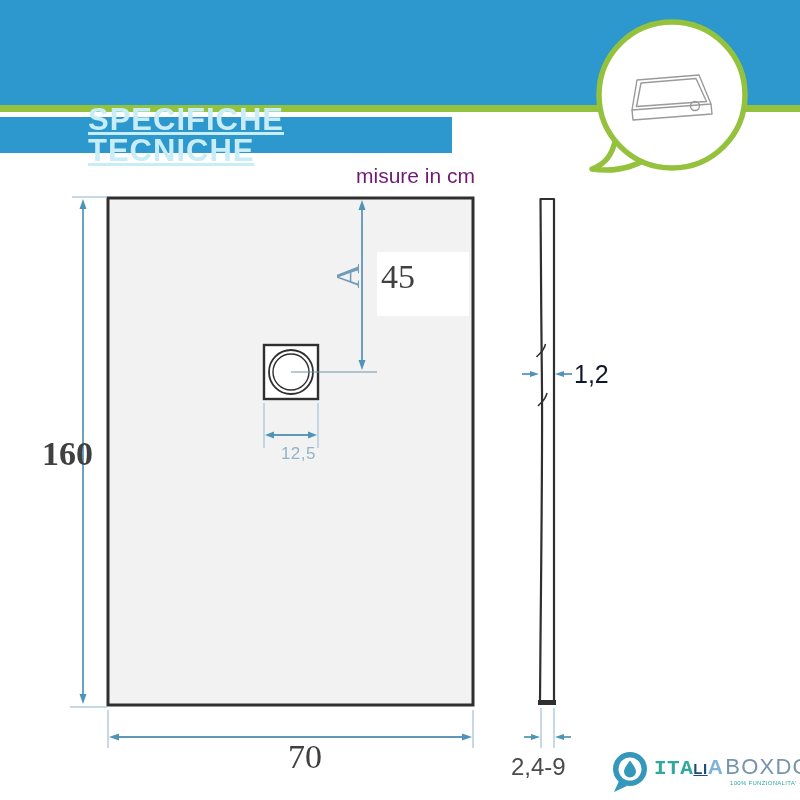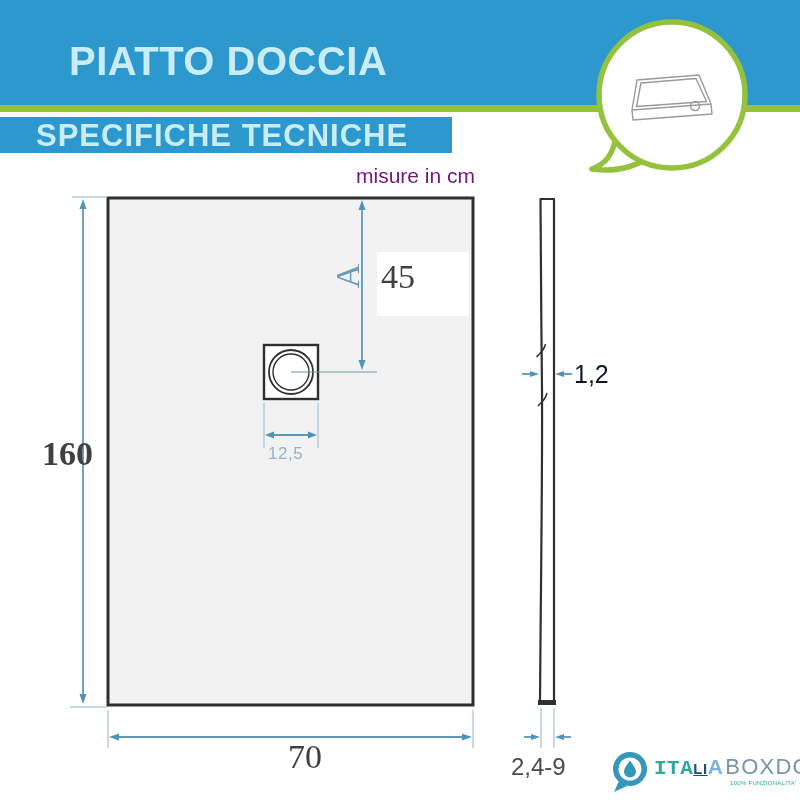--- a/index.html
+++ b/index.html
@@ -5,34 +5,34 @@
   html,body{margin:0;padding:0;background:#ffffff;}
   #screen{position:relative;width:800px;height:800px;background:#ffffff;overflow:hidden;
           font-family:"Liberation Sans",sans-serif;}
   .abs{position:absolute;}
 
   
   .header-band{left:0;top:0;width:800px;height:105px;background:#2c98cd;}
   .header-title{left:69px;top:41px;font-size:40px;font-weight:bold;color:#c9edf6;letter-spacing:.5px;line-height:1;}
   .green-line{left:0;top:105px;width:800px;height:7px;background:#95c23d;}
   .spec-banner{left:0;top:117px;width:452px;height:36px;background:#2c98cd;display:flex;align-items:center;}
-  .spec-banner span{margin-left:36px;font-size:31px;font-weight:bold;color:#c9edf6;letter-spacing:1px;line-height:1;}
+  .spec-banner span{margin-left:88px;font-size:31px;font-weight:bold;color:#c9edf6;letter-spacing:1px;line-height:1;text-decoration:underline;}
 
   
   .draw-layer{left:0;top:0;width:800px;height:800px;}
 
   
   .units-note{left:355px;top:164px;width:120px;text-align:right;font-size:21px;font-weight:300;color:#701a75;}
   .serif-num{font-family:"Liberation Serif",serif;color:#404040;font-size:34px;line-height:1;}
   .n160{left:42px;top:437px;font-weight:bold;}
   .n45{left:381px;top:260px;}
   .n70{left:262px;top:740px;width:60px;text-align:right;}
   .letter-a{left:330px;top:258px;width:36px;height:36px;display:flex;align-items:center;justify-content:center;
             transform:rotate(-90deg);font-family:"Liberation Serif",serif;font-size:34px;color:#6f9cb8;line-height:1;}
-  .n12-5{left:268px;top:444px;width:48px;text-align:left;font-size:17px;font-weight:300;color:#93b3c6;letter-spacing:.5px;}
+  .n12-5{left:268px;top:444px;width:48px;text-align:right;font-size:17px;font-weight:300;color:#93b3c6;letter-spacing:.5px;}
   .n1-2{left:574px;top:360px;font-size:25px;font-weight:300;color:#0f172a;}
   .n2-4-3{left:511px;top:753px;font-size:24px;font-weight:300;color:#4b4b4b;}
 
   
   .bubble-svg{left:586px;top:16px;}
 
   
   .logo{left:609px;top:748px;display:flex;align-items:center;}
   .logo-text{margin-left:3px;line-height:1;}
   .logo-row1{display:flex;align-items:baseline;line-height:1;}
@@ -41,21 +41,20 @@
   .lg-a{font-size:21px;font-weight:bold;color:#7fb2d6;letter-spacing:.5px;}
   .lg-box{font-size:22px;font-weight:300;color:#7694ab;letter-spacing:1.2px;margin-left:2px;}
   .logo-tagline{margin-top:1px;margin-left:76px;font-size:6px;color:#2fa89d;letter-spacing:.3px;white-space:nowrap;}
 </style>
 </head>
 <body>
 
 <div id="screen">
 
   <div class="abs header-band"></div>
-  <div class="abs header-title">PIATTO DOCCIA</div>
   <div class="abs green-line"></div>
   <div class="abs spec-banner">
     <span>SPECIFICHE TECNICHE</span>
   </div>
 
   <svg class="abs bubble-svg" width="215" height="170" viewBox="0 0 215 170">
     <path d="M30,122 C26,140 19,148 6,153 C34,157 58,148 68,136" fill="#ffffff" stroke="#95c23d" stroke-width="5.5" stroke-linejoin="round"></path>
     <circle cx="86" cy="79" r="73" fill="#ffffff" stroke="#95c23d" stroke-width="5.5"></circle>
     <g stroke="#9a9a9a" stroke-width="1.4" fill="none" stroke-linejoin="round">
       <path d="M51,64 L113,59 L125,88 L46,94 Z"></path>

